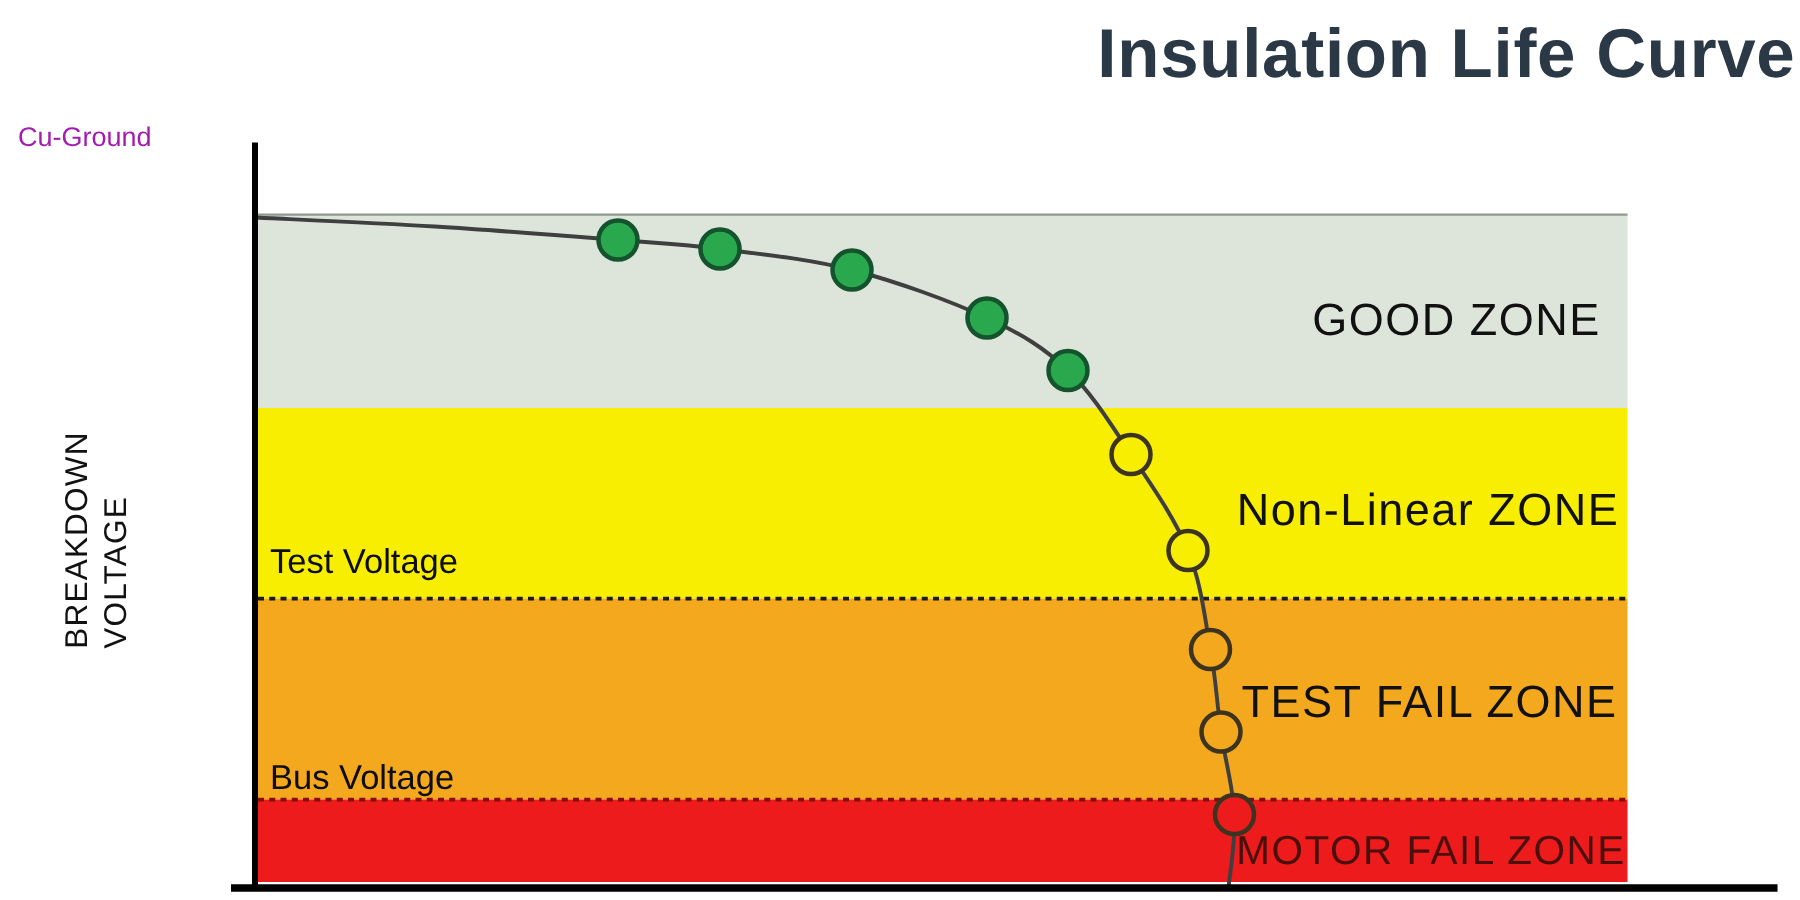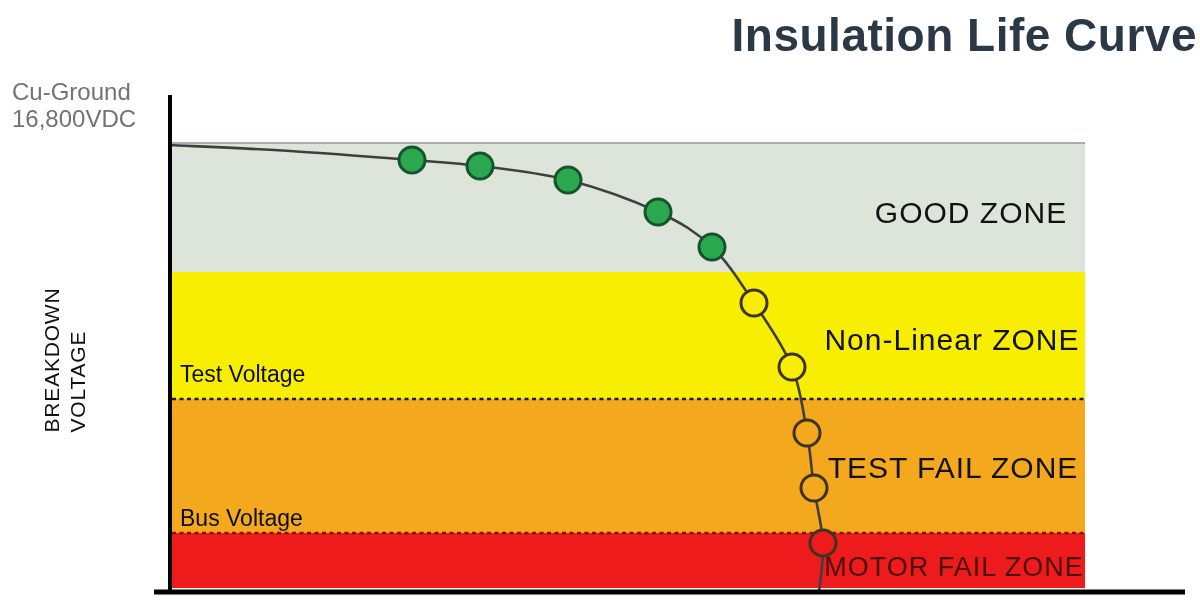--- a/index.html
+++ b/index.html
@@ -1,37 +1,36 @@
 <!DOCTYPE html>
 <html><head>
 <meta charset="utf-8">
 <style>
   html,body{margin:0;padding:0;background:#ffffff;}
   .canvas{position:relative;width:1200px;height:600px;background:#ffffff;overflow:hidden;
           font-family:"Liberation Sans",sans-serif;padding-left:12px;}
   .page-title{position:absolute;top:8px;right:15px;font-size:46px;font-weight:bold;
               letter-spacing:.5px;color:#2b3947;white-space:nowrap;}
-  .axis-annotation{position:absolute;left:12px;top:78px;font-size:24px;line-height:27px;
-                   color:#737373;}
+  .axis-annotation{position:absolute;left:12px;top:78px;font-size:18px;line-height:27px;
+                   color:#a21caf;}
   .y-axis-label{position:absolute;left:65px;top:360px;transform:translate(-50%,-50%) rotate(-90deg);
                 font-size:21px;line-height:26px;letter-spacing:.8px;color:#111;text-align:left;
                 white-space:nowrap;}
   svg{position:absolute;left:0;top:0;}
   svg text{font-family:"Liberation Sans",sans-serif;}
 </style>
 </head>
 <body>
 
 <div class="canvas">
 
   <div class="page-title">Insulation Life Curve</div>
 
   <div class="axis-annotation">
     <div>Cu-Ground</div>
-    <div>16,800VDC</div>
   </div>
 
   <div class="y-axis-label">
     <div>BREAKDOWN</div>
     <div>VOLTAGE</div>
   </div>
 
   <svg id="plot" width="1200" height="600" viewBox="0 0 1200 600">
       <rect x="172" y="143" width="913" height="129" fill="#dde5da"></rect>
       <rect x="172" y="272" width="913" height="127" fill="#f8ee02"></rect>

